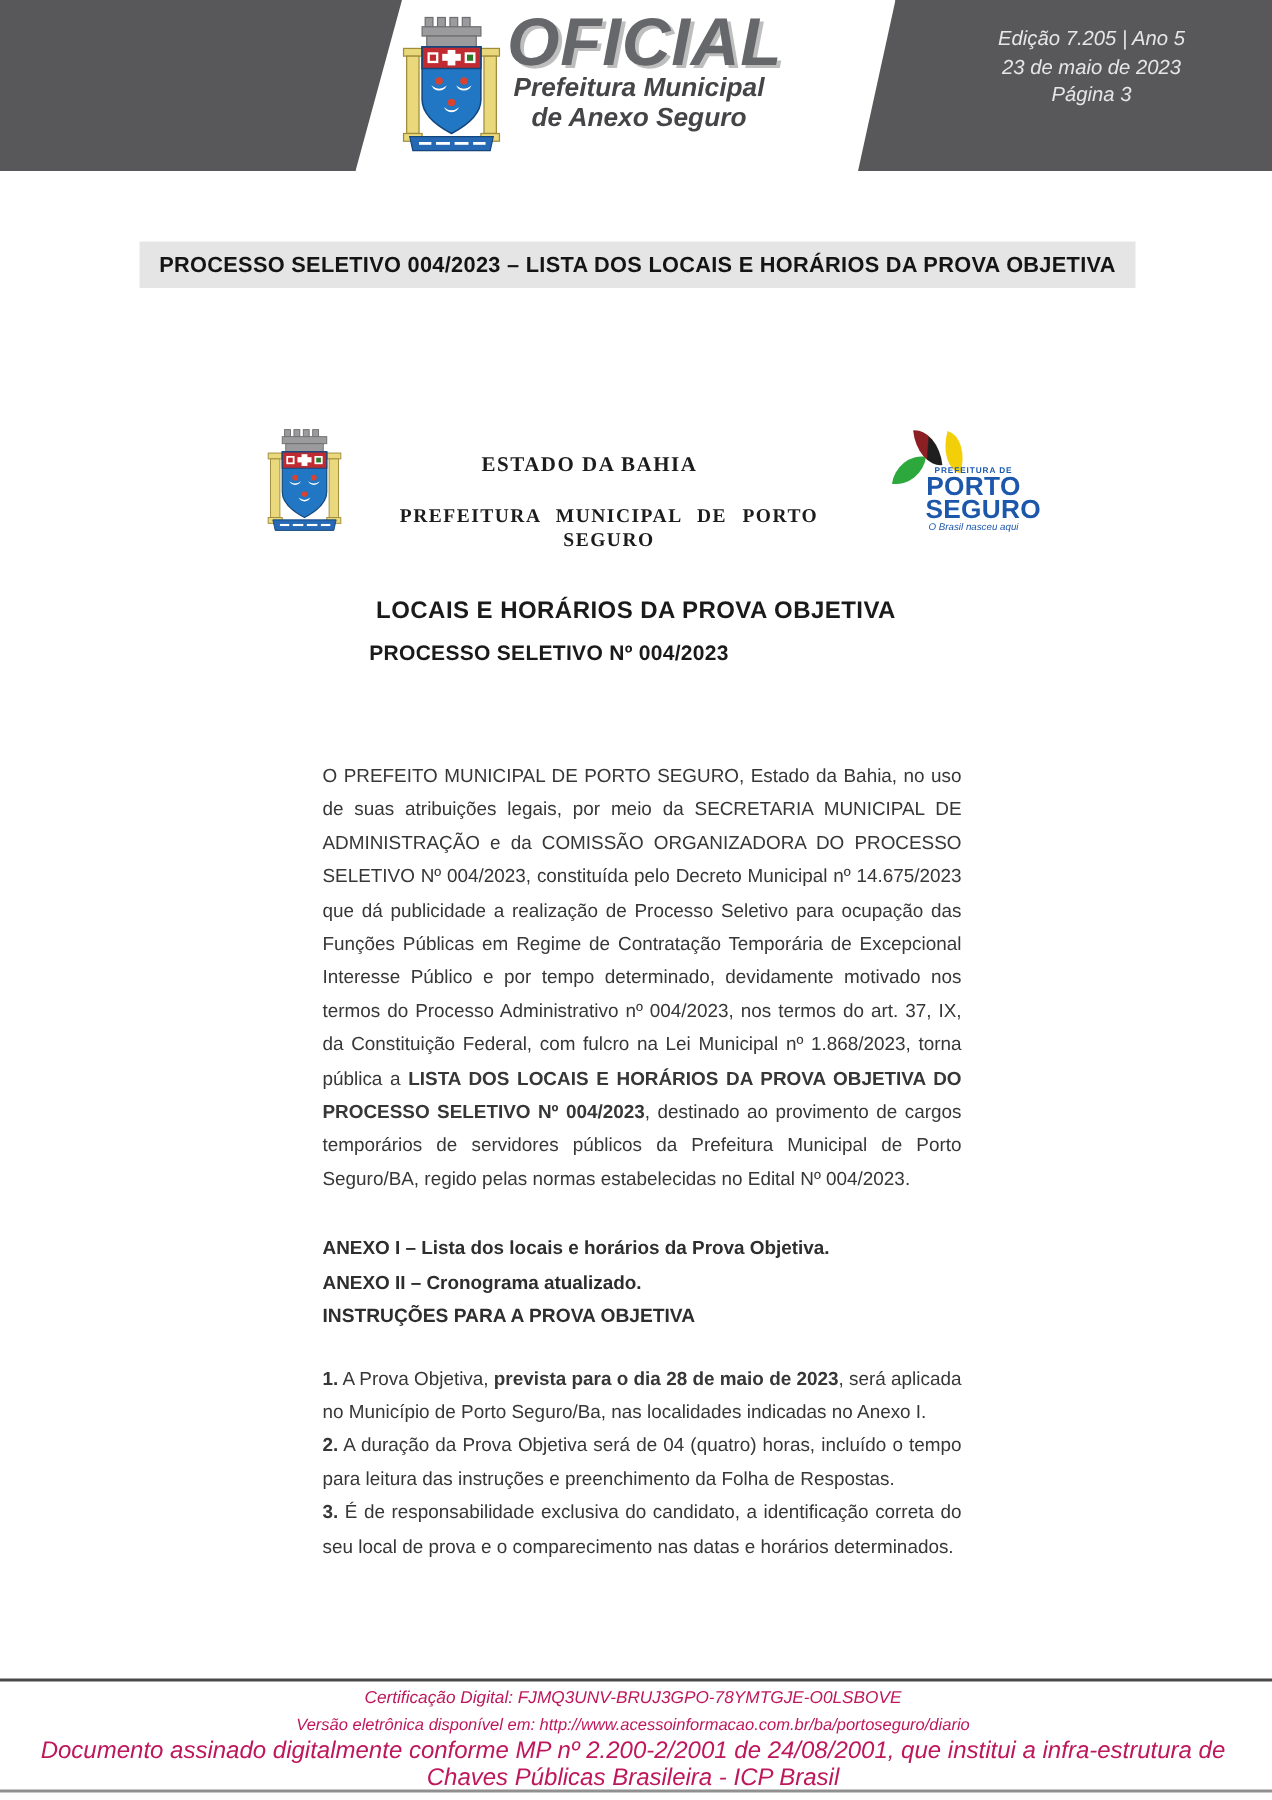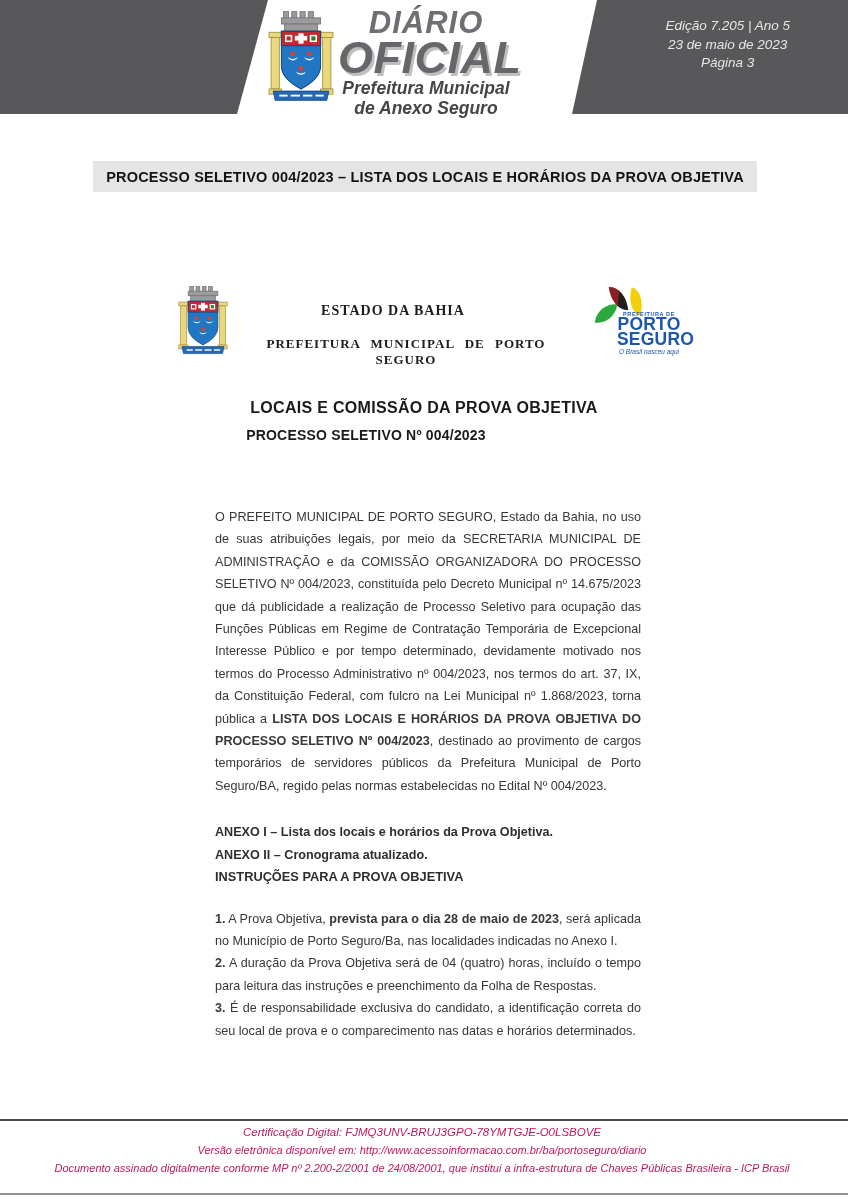--- a/index.html
+++ b/index.html
@@ -64,21 +64,21 @@
   .instr-head{margin-top:17px;font-weight:bold;font-size:12.8px;line-height:22.4px;color:#2e2e2e;}
   .items{margin-top:19px;}
   .items p{font-size:12.6px;line-height:22.4px;text-align:justify;}
   .b{font-weight:bold;}
   
   .rule-top{position:absolute;left:0;top:1119px;width:848px;height:2px;background:#4a4a4c;}
   .footer-text{position:absolute;left:0;top:1123px;width:844px;text-align:center;
     font-style:italic;color:#be185d;}
   .f-line1{font-size:11.5px;line-height:18px;}
   .f-line2{font-size:11px;line-height:18px;}
-  .f-line3{font-size:11px;line-height:18px;}
+  .f-line3{font-size:16px;line-height:18px;}
   .rule-bottom{position:absolute;left:0;top:1193px;width:848px;height:2px;background:#909090;}
   .defs-holder{position:absolute;width:0;height:0;overflow:hidden;}
 </style>
 </head>
 <body>
 
 <svg class="defs-holder" aria-hidden="true">
   <defs>
     <symbol id="crest" viewBox="0 0 64 92">
 
@@ -134,21 +134,20 @@
 
   <div>
     <div class="mast-band"></div>
     <div class="mast-cutout"></div>
 
     <svg class="crest-header" viewBox="0 0 64 92">
       <use href="#crest"></use>
     </svg>
 
     <div class="brand">
-      <div class="brand-top">DIÁRIO</div>
       <div class="brand-bottom">OFICIAL</div>
       <div class="brand-sub">Prefeitura Municipal</div>
       <div class="brand-sub">de Anexo Seguro</div>
     </div>
 
     <div class="edition">
       <div>Edição 7.205 | Ano 5</div>
       <div>23 de maio de 2023</div>
       <div>Página 3</div>
     </div>
@@ -170,21 +169,21 @@
       <span class="leaf leaf-yellow"></span>
       <div class="ps-text">
         <div class="ps-small">PREFEITURA DE</div>
         <div class="ps-big">PORTO</div>
         <div class="ps-big">SEGURO</div>
         <div class="ps-tag">O Brasil nasceu aqui</div>
       </div>
     </div>
   </div>
 
-  <div class="doc-title">LOCAIS E COMISSÃO DA PROVA OBJETIVA</div>
+  <div class="doc-title">LOCAIS E HORÁRIOS DA PROVA OBJETIVA</div>
   <div class="doc-subtitle">PROCESSO SELETIVO Nº 004/2023</div>
 
   <div class="content">
     <p class="opening"><span>O PREFEITO MUNICIPAL DE PORTO SEGURO, Estado da Bahia, no uso de suas atribuições legais, por meio da SECRETARIA MUNICIPAL DE ADMINISTRAÇÃO e da COMISSÃO ORGANIZADORA DO PROCESSO SELETIVO Nº 004/2023, constituída pelo Decreto Municipal nº 14.675/2023 que dá publicidade a realização de Processo Seletivo para ocupação das Funções Públicas em Regime de Contratação Temporária de Excepcional Interesse Público e por tempo determinado, devidamente motivado nos termos do Processo Administrativo nº 004/2023, nos termos do art. 37, IX, da Constituição Federal, com fulcro na Lei Municipal nº 1.868/2023, torna pública a </span><span class="b">LISTA DOS LOCAIS E HORÁRIOS DA PROVA OBJETIVA DO PROCESSO SELETIVO Nº 004/2023</span><span>, destinado ao provimento de cargos temporários de servidores públicos da Prefeitura Municipal de Porto Seguro/BA, regido pelas normas estabelecidas no Edital Nº 004/2023.</span></p>
 
     <div class="annexes">
       <p>ANEXO I – Lista dos locais e horários da Prova Objetiva.</p>
       <p>ANEXO II – Cronograma atualizado.</p>
     </div>
 

